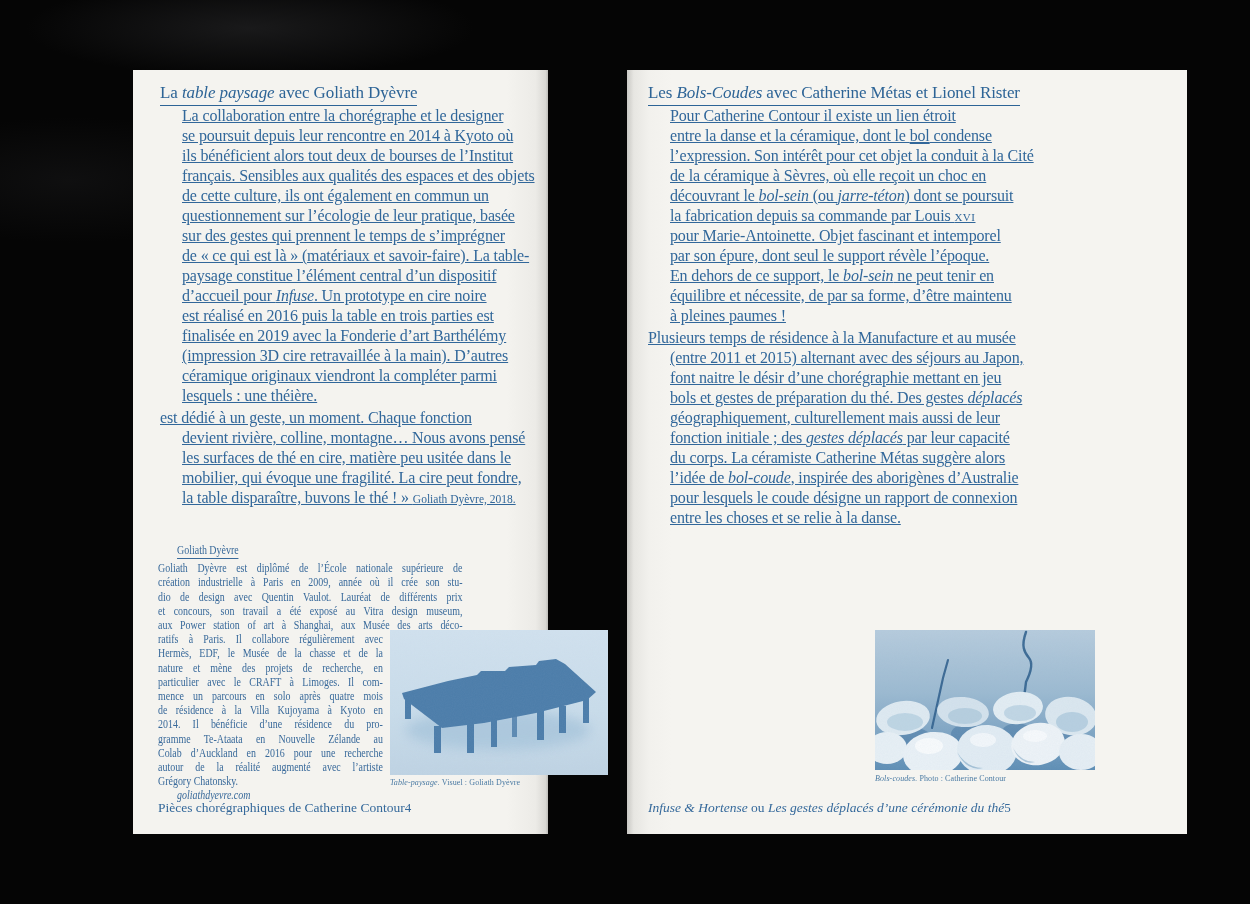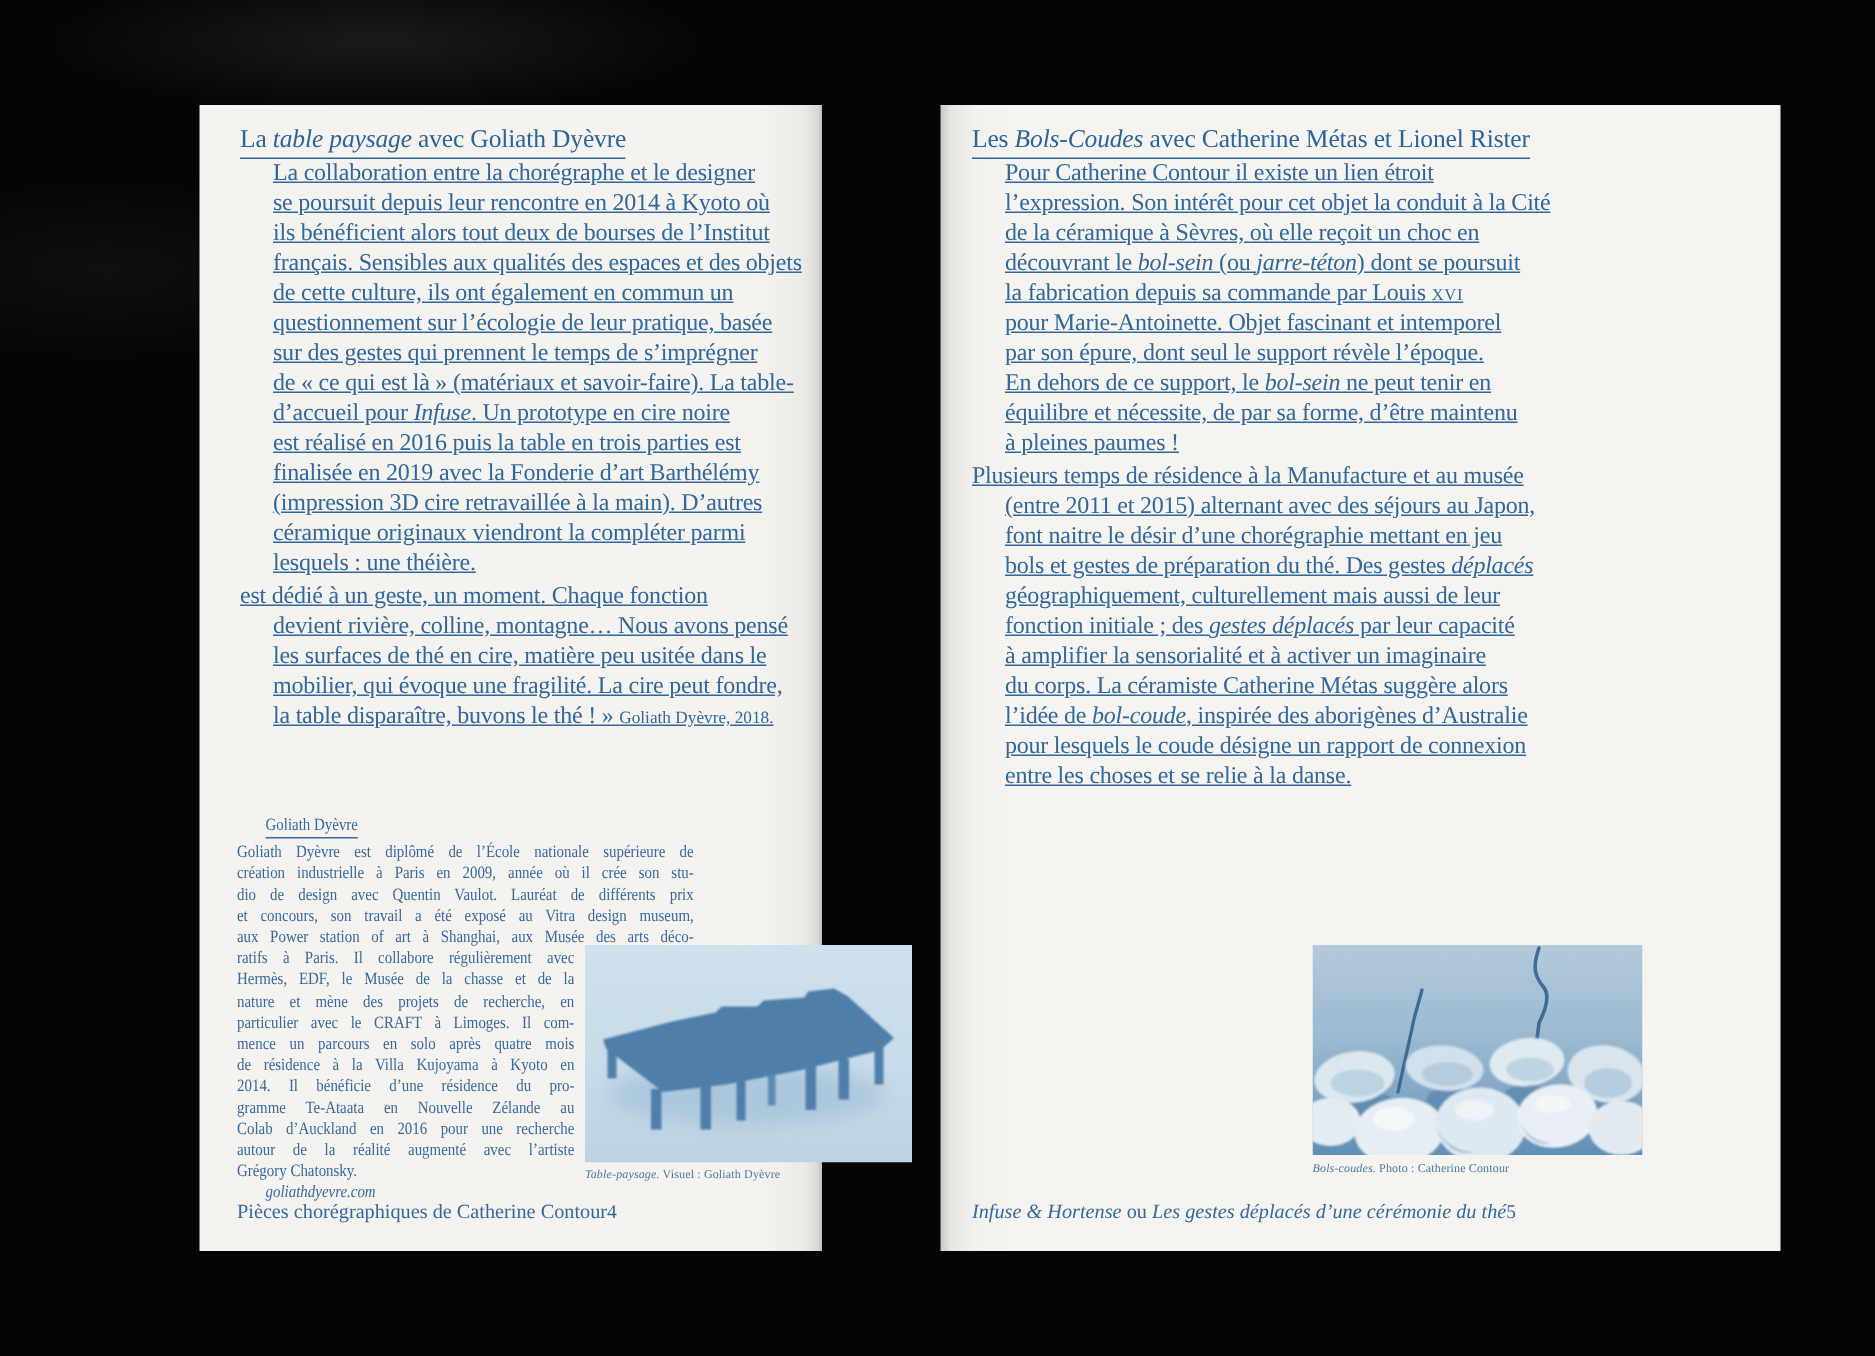--- a/index.html
+++ b/index.html
@@ -77,20 +77,21 @@
     <div class="body-col">
       <div class="para">
           <div class="line"><span>La collaboration entre la chorégraphe et le designer</span></div>
           <div class="line"><span>se poursuit depuis leur rencontre en 2014 à Kyoto où</span></div>
           <div class="line"><span>ils bénéficient alors tout deux de bourses de l’Institut</span></div>
           <div class="line"><span>français. Sensibles aux qualités des espaces et des objets</span></div>
           <div class="line"><span>de cette culture, ils ont également en commun un</span></div>
           <div class="line"><span>questionnement sur l’écologie de leur pratique, basée</span></div>
           <div class="line"><span>sur des gestes qui prennent le temps de s’imprégner</span></div>
           <div class="line"><span>de « ce qui est là » (matériaux et savoir-faire). La table-</span></div>
+          <div class="line"><span>paysage constitue l’élément central d’un dispositif</span></div>
           <div class="line"><span>d’accueil pour </span><span class="it">Infuse</span><span>. Un prototype en cire noire</span></div>
           <div class="line"><span>est réalisé en 2016 puis la table en trois parties est</span></div>
           <div class="line"><span>finalisée en 2019 avec la Fonderie d’art Barthélémy</span></div>
           <div class="line"><span>(impression 3D cire retravaillée à la main). D’autres</span></div>
           <div class="line"><span>céramique originaux viendront la compléter parmi</span></div>
           <div class="line"><span>lesquels : une théière.</span></div>
         </div>
       <div class="para hang">
           <div class="line"><span>est dédié à un geste, un moment. Chaque fonction</span></div>
           <div class="line"><span>devient rivière, colline, montagne… Nous avons pensé</span></div>
@@ -167,38 +168,38 @@
       <span class="f-num">4</span>
     </div>
   </div>
 
   <div class="page page-right">
     <h2 class="title"><span class="underlined"><span>Les </span><span class="it">Bols-Coudes</span><span> avec Catherine Métas et Lionel Rister</span></span></h2>
 
     <div class="body-col">
       <div class="para">
           <div class="line"><span>Pour Catherine Contour il existe un lien étroit</span></div>
+          <div class="line"><span>entre la danse et la céramique, dont le </span><span class="un">bol</span><span> condense</span></div>
           <div class="line"><span>l’expression. Son intérêt pour cet objet la conduit à la Cité</span></div>
           <div class="line"><span>de la céramique à Sèvres, où elle reçoit un choc en</span></div>
           <div class="line"><span>découvrant le </span><span class="it">bol-sein</span><span> (ou </span><span class="it">jarre-téton</span><span>) dont se poursuit</span></div>
           <div class="line"><span>la fabrication depuis sa commande par Louis </span><span class="sc">xvi</span></div>
           <div class="line"><span>pour Marie-Antoinette. Objet fascinant et intemporel</span></div>
           <div class="line"><span>par son épure, dont seul le support révèle l’époque.</span></div>
           <div class="line"><span>En dehors de ce support, le </span><span class="it">bol-sein</span><span> ne peut tenir en</span></div>
           <div class="line"><span>équilibre et nécessite, de par sa forme, d’être maintenu</span></div>
           <div class="line"><span>à pleines paumes !</span></div>
         </div>
       <div class="para hang">
           <div class="line"><span>Plusieurs temps de résidence à la Manufacture et au musée</span></div>
           <div class="line"><span>(entre 2011 et 2015) alternant avec des séjours au Japon,</span></div>
           <div class="line"><span>font naitre le désir d’une chorégraphie mettant en jeu</span></div>
           <div class="line"><span>bols et gestes de préparation du thé. Des gestes </span><span class="it">déplacés</span></div>
           <div class="line"><span>géographiquement, culturellement mais aussi de leur</span></div>
           <div class="line"><span>fonction initiale ; des </span><span class="it">gestes déplacés</span><span> par leur capacité</span></div>
-          <div class="line"><span>à amplifier la sensorialité et à activer un imaginaire</span></div>
           <div class="line"><span>du corps. La céramiste Catherine Métas suggère alors</span></div>
           <div class="line"><span>l’idée de </span><span class="it">bol-coude</span><span>, inspirée des aborigènes d’Australie</span></div>
           <div class="line"><span>pour lesquels le coude désigne un rapport de connexion</span></div>
           <div class="line"><span>entre les choses et se relie à la danse.</span></div>
         </div>
     </div>
 
     <figure class="img-right">
       <svg viewBox="0 0 220 140">
         <defs>

